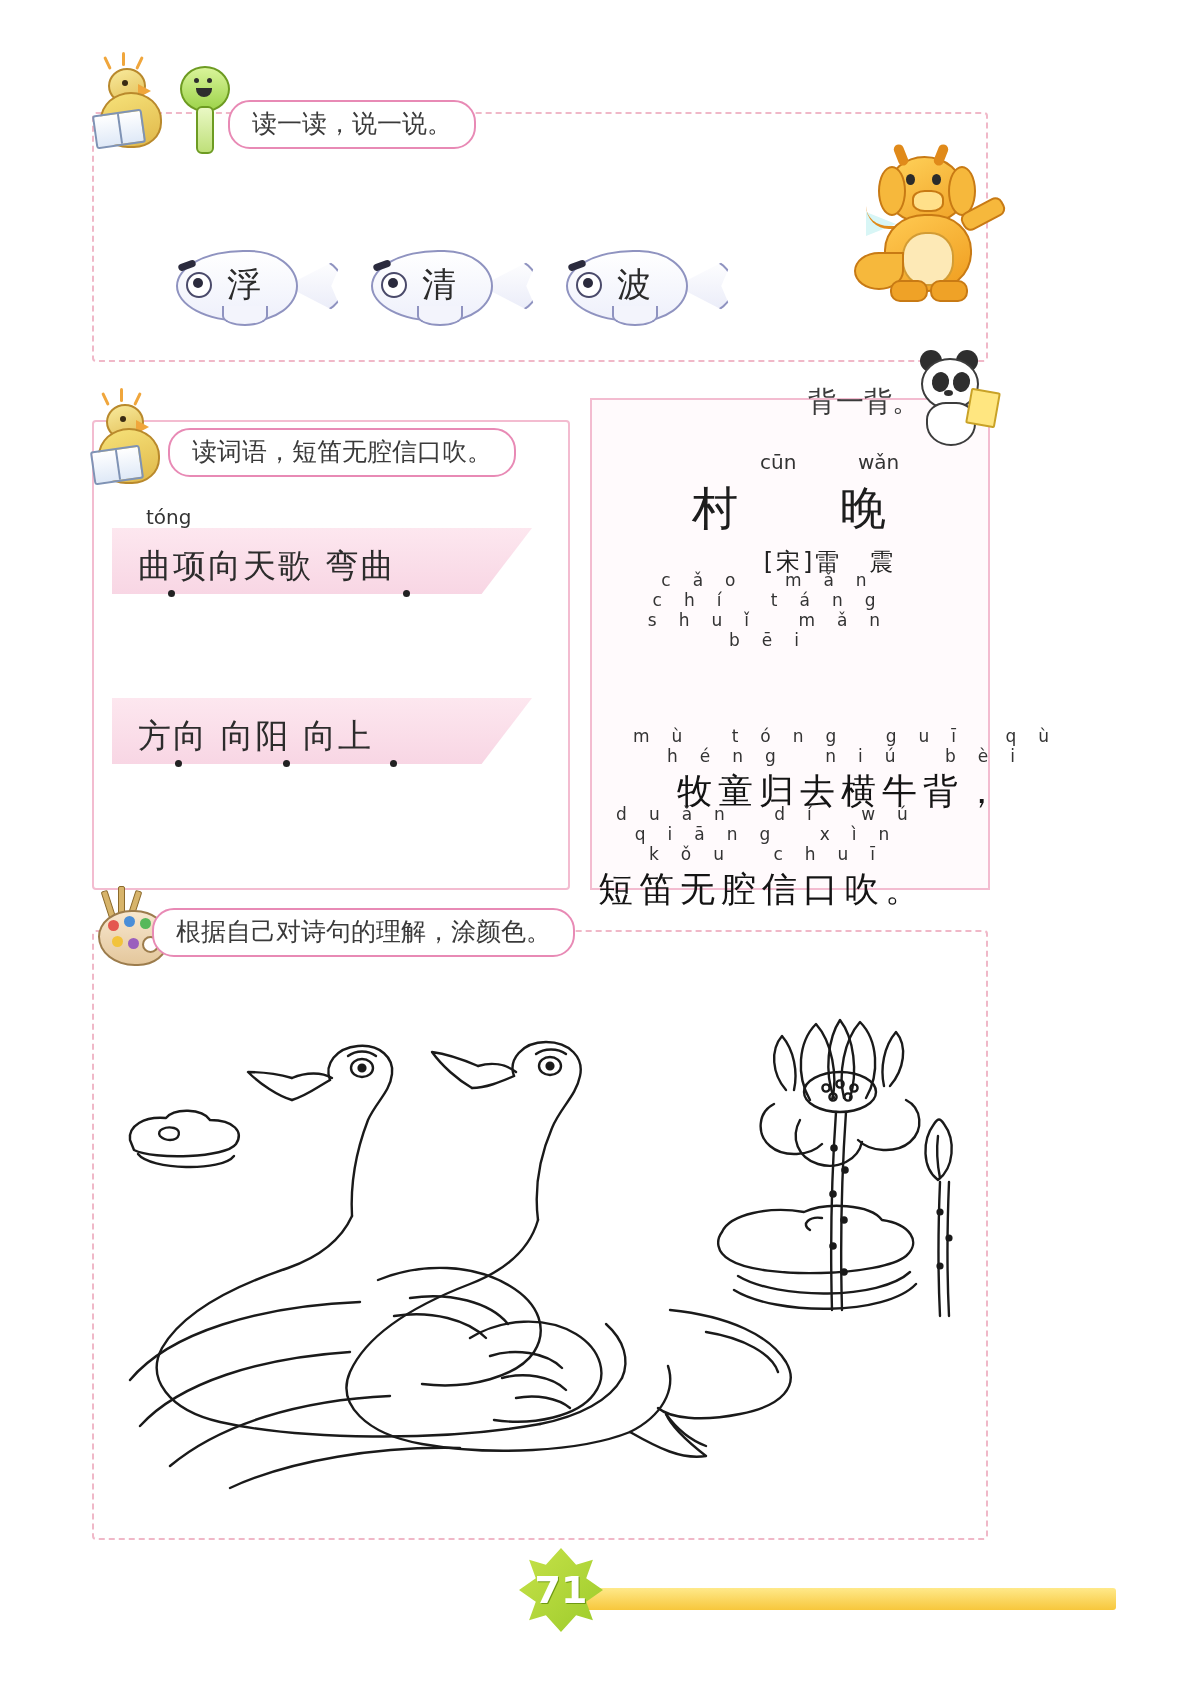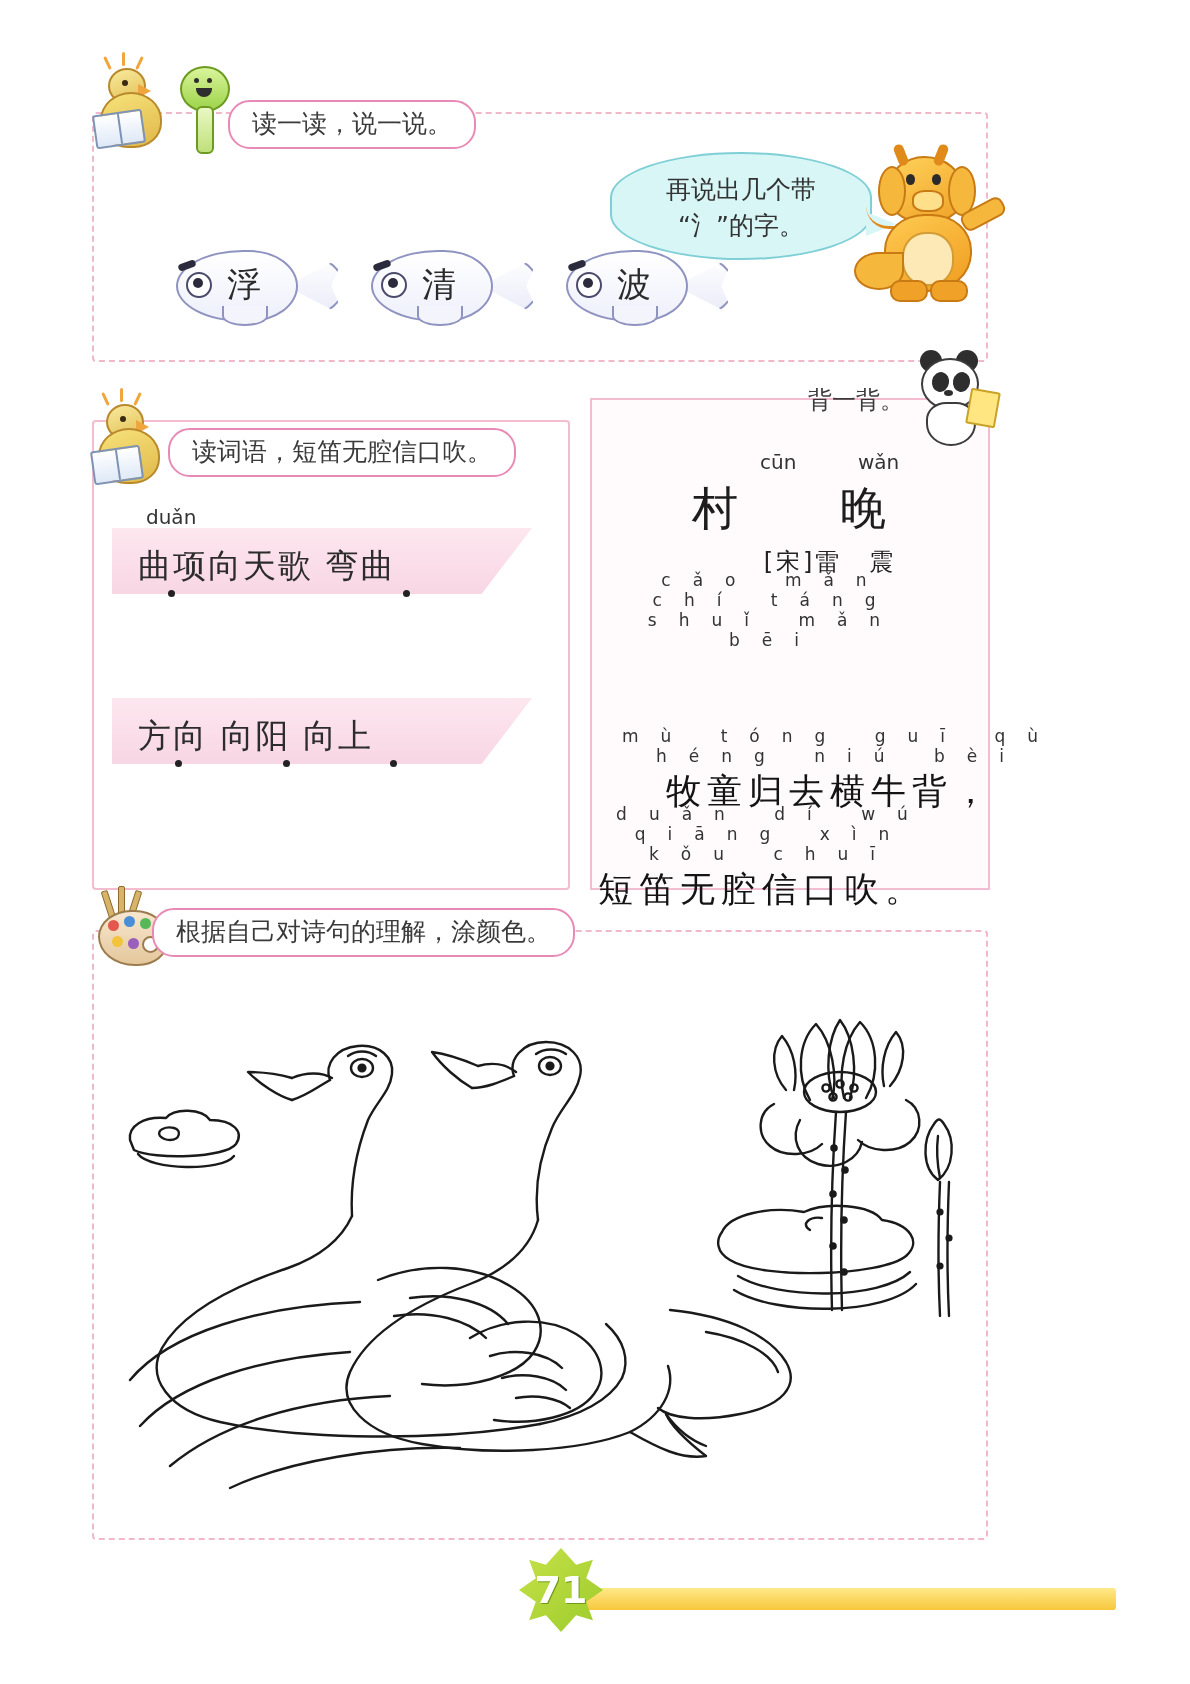--- a/index.html
+++ b/index.html
@@ -258,24 +258,20 @@
   <div class="fish" style="left:540px;top:250px;width:200px;height:80px;">
     <div class="fish-tail"></div>
     <div class="fish-body"></div>
     <div class="fish-fin"></div>
     <div class="fish-eye"></div>
     <div class="fish-pupil"></div>
     <div class="fish-brow"></div>
     <div class="fish-char">波</div>
   </div>
 
-  <div class="bubble" style="left:610px;top:152px;width:262px;height:108px;">
-    <span>再说出几个带</span><br>
-    <span>“氵”的字。</span>
-  </div>
   <div class="bubble-tail" style="left:866px;top:212px;"></div>
 
   <div class="mascot" style="left:860px;top:148px;width:160px;height:180px;">
 
     <div class="dragon-part" style="left:28px;top:8px;width:72px;height:62px;border-radius:48% 52% 40% 40%;background:linear-gradient(150deg,#ffd25a,#f0a227);border:2px solid #c87a14;"></div>
 
     <div class="dragon-part" style="left:36px;top:-4px;width:10px;height:22px;border-radius:6px;background:#e08a1a;transform:rotate(-22deg);"></div>
     <div class="dragon-part" style="left:76px;top:-4px;width:10px;height:22px;border-radius:6px;background:#e08a1a;transform:rotate(22deg);"></div>
 
     <div class="dragon-part" style="left:18px;top:18px;width:24px;height:46px;border-radius:50%;background:#f6b83c;border:2px solid #c87a14;"></div>
@@ -311,34 +307,34 @@
     <div class="bird-beak" style="left:50px;top:30px;"></div>
     <div class="bird-body" style="left:12px;top:38px;"></div>
     <div class="book" style="left:6px;top:58px;"></div>
   </div>
 
   <div class="pill" style="left:168px;top:428px;">读词语，短笛无腔信口吹。</div>
 
   <div class="word-band" style="left:112px;top:528px;width:420px;height:66px;clip-path:polygon(0 0,100% 0,88% 100%,0 100%);">
     <div class="txt">曲项向天歌  弯曲</div>
   </div>
-  <div class="pinyin-small" style="left:146px;top:505px;">duǎn</div>
+  <div class="pinyin-small" style="left:146px;top:505px;">tóng</div>
   <div class="dot" style="left:168px;top:590px;"></div>
   <div class="dot" style="left:403px;top:590px;"></div>
 
   <div class="word-band" style="left:112px;top:698px;width:420px;height:66px;clip-path:polygon(0 0,100% 0,88% 100%,0 100%);">
     <div class="txt">方向   向阳   向上</div>
   </div>
   <div class="dot" style="left:175px;top:760px;"></div>
   <div class="dot" style="left:283px;top:760px;"></div>
   <div class="dot" style="left:390px;top:760px;"></div>
 
   <div class="poem-box" style="left:590px;top:398px;width:400px;height:492px;"></div>
 
-  <div class="pill" style="left:790px;top:382px;padding:6px 18px 8px 18px;font-size:24px;border:none;background:transparent;">背一背。</div>
+  <div class="pill" style="left:790px;top:382px;padding:6px 18px 8px 18px;font-size:28px;border:none;background:transparent;">背一背。</div>
 
   <div class="mascot" style="left:912px;top:346px;width:92px;height:100px;">
     <div class="panda-ear" style="left:8px;top:4px;"></div>
     <div class="panda-ear" style="left:44px;top:4px;"></div>
     <div class="panda-head" style="left:9px;top:12px;"></div>
     <div class="panda-eye" style="left:20px;top:26px;"></div>
     <div class="panda-eye" style="left:41px;top:26px;"></div>
     <div class="panda-nose" style="left:32px;top:44px;"></div>
     <div class="panda-body" style="left:14px;top:56px;"></div>
     <div class="panda-card" style="left:56px;top:44px;"></div>
@@ -349,21 +345,21 @@
 
   <div class="poem-title" style="left:590px;top:478px;width:400px;padding-left:26px;box-sizing:border-box;">村　晚</div>
 
   <div class="poem-author" style="left:590px;top:546px;width:400px;padding-left:80px;box-sizing:border-box;">[宋]雷　震</div>
 
   <div class="poem-line" style="left:590px;top:570px;width:348px;">
     <span class="py">cǎo mǎn chí táng shuǐ mǎn bēi</span>
   </div>
   <div class="poem-line" style="left:590px;top:648px;width:400px;">
   </div>
-  <div class="poem-line" style="left:590px;top:726px;width:480px;">
+  <div class="poem-line" style="left:590px;top:726px;width:480px;padding-left:11px;">
     <span class="py">mù tóng guī qù héng niú bèi</span>
     <span class="hz">牧童归去横牛背，</span>
   </div>
   <div class="poem-line" style="left:590px;top:804px;width:344px;">
     <span class="py">duǎn dí wú qiāng xìn kǒu chuī</span>
     <span class="hz">短笛无腔信口吹。</span>
   </div>
 
   <div class="dashed-box" style="left:92px;top:930px;width:896px;height:610px;"></div>
 

